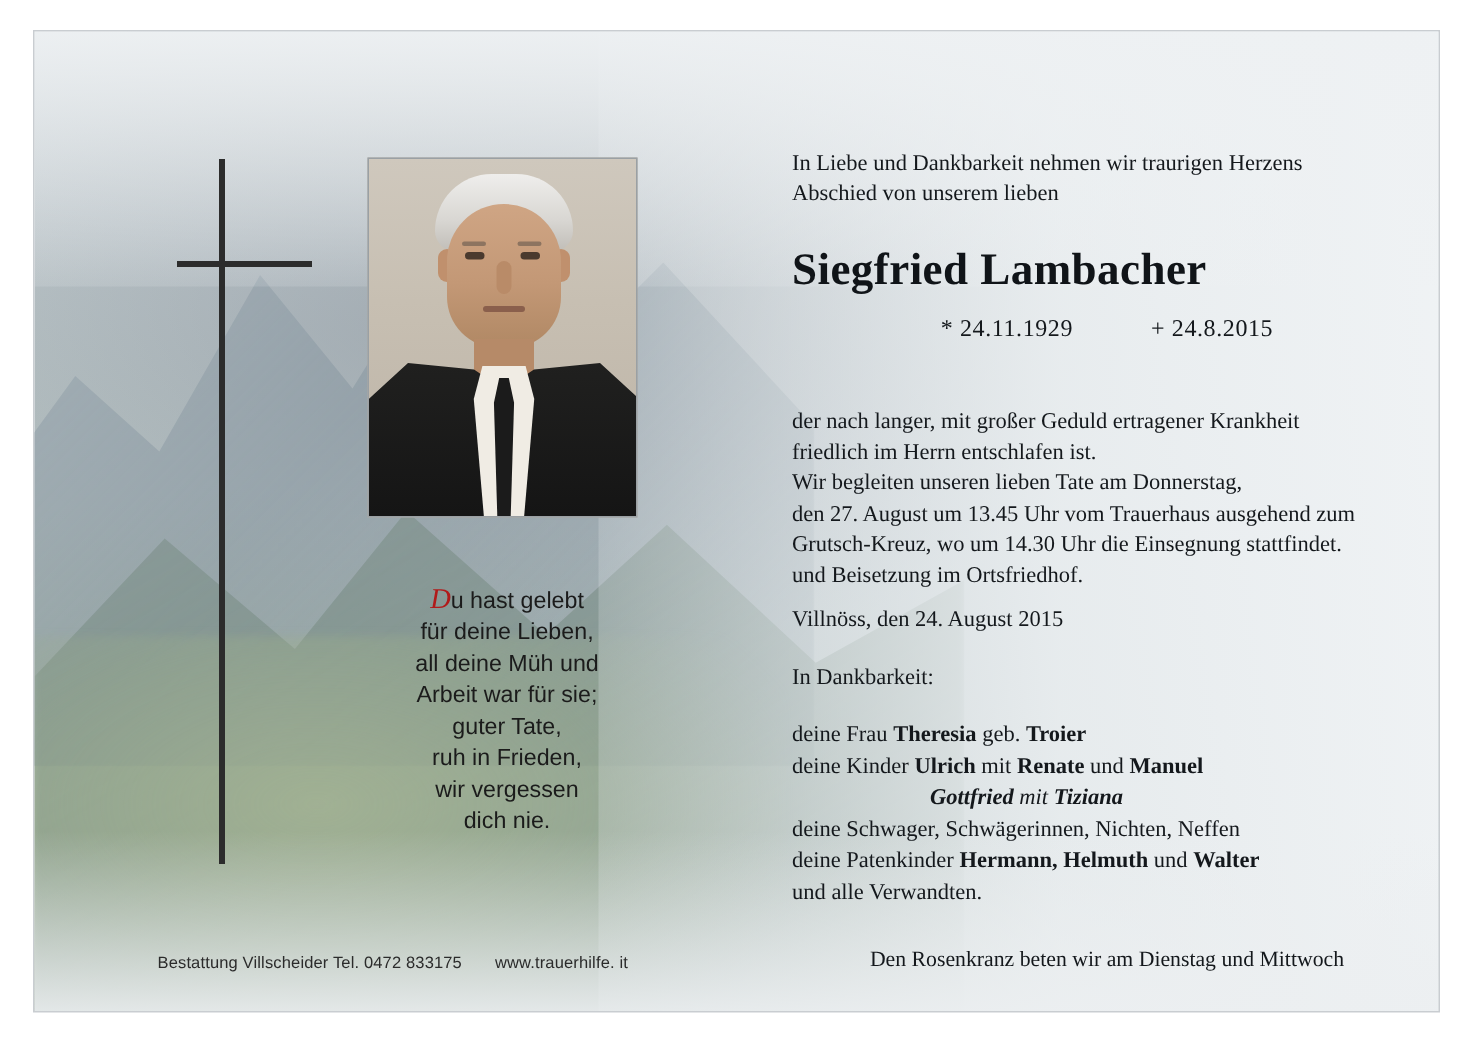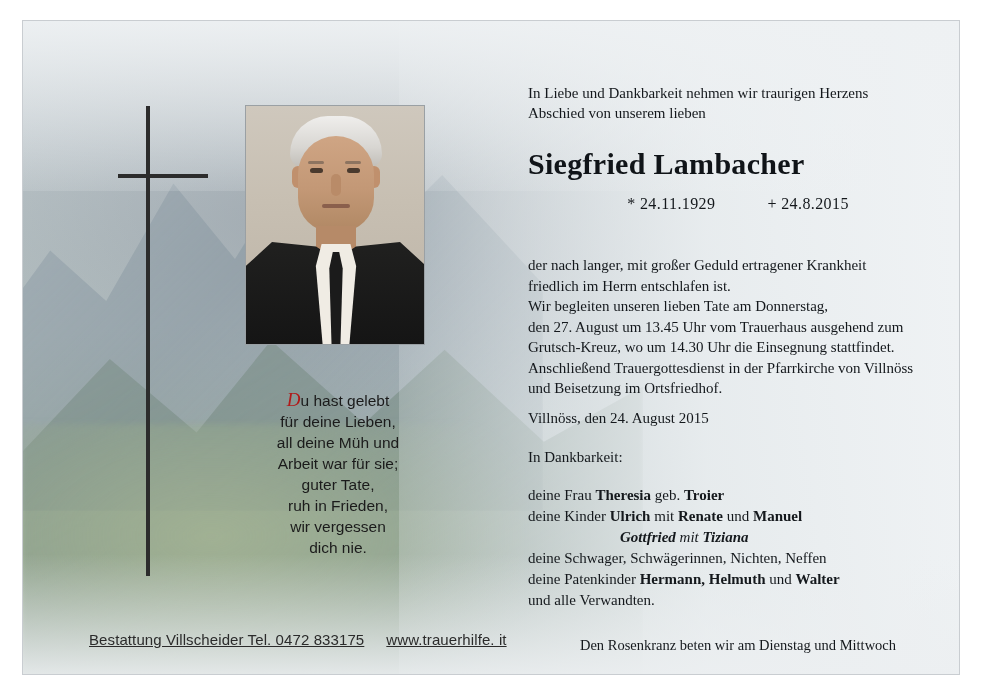--- a/index.html
+++ b/index.html
@@ -179,21 +179,21 @@
   .poem .dropcap {
     color: #b11a1a;
     font-family: "Liberation Serif", serif;
     font-size: 19px;
     font-style: italic;
   }
 
   
   .text-col {
     position: absolute;
-    left: 505px; top: 62px;
+    left: 505px; top: 78px;
     width: 420px;
     color: #14181c;
   }
   .intro {
     font-size: 15px;
     line-height: 20px;
   }
   .name {
     margin-top: 24px;
     text-align: left;
@@ -234,26 +234,25 @@
   .rosary {
     margin-top: 24px;
     font-size: 14.5px;
     line-height: 20px;
     text-align: center;
   }
 
   
   .footer {
     position: absolute;
-    left: 66px; bottom: 26px;
+    left: 82px; bottom: 26px;
     font-family: "Liberation Sans", sans-serif;
-    font-size: 15px;
+    font-size: 11px;
     color: #2b2b2b;
     letter-spacing: 0.1px;
-    text-decoration: underline;
   }
   .footer .spacer { display:inline-block; width: 22px; }
 </style>
 </head>
 <body>
 
 <div class="card">
   <div class="frame">
 
     <div class="bg-mountain"></div>
@@ -312,21 +311,20 @@
       <div class="dates">
         <span>* 24.11.1929</span><span class="gap"></span><span>+ 24.8.2015</span>
       </div>
 
       <div class="body-1">
         <div>der nach langer, mit großer Geduld ertragener Krankheit</div>
         <div>friedlich im Herrn entschlafen ist.</div>
         <div>Wir begleiten unseren lieben Tate am Donnerstag,</div>
         <div>den 27. August um 13.45 Uhr vom Trauerhaus ausgehend zum</div>
         <div>Grutsch-Kreuz, wo um 14.30 Uhr die Einsegnung stattfindet.</div>
-        <div>Anschließend Trauergottesdienst in der Pfarrkirche von Villnöss</div>
         <div>und Beisetzung im Ortsfriedhof.</div>
       </div>
 
       <div class="place-date">Villnöss, den 24. August 2015</div>
 
       <div class="thanks-head">In Dankbarkeit:</div>
 
       <div class="family" id="family-list">
           <div class="fam-line"><span>deine Frau </span><b>Theresia</b><span> geb. </span><b>Troier</b></div>
           <div class="fam-line"><span>deine Kinder </span><b>Ulrich</b><span> mit </span><b>Renate</b><span> und </span><b>Manuel</b></div>

